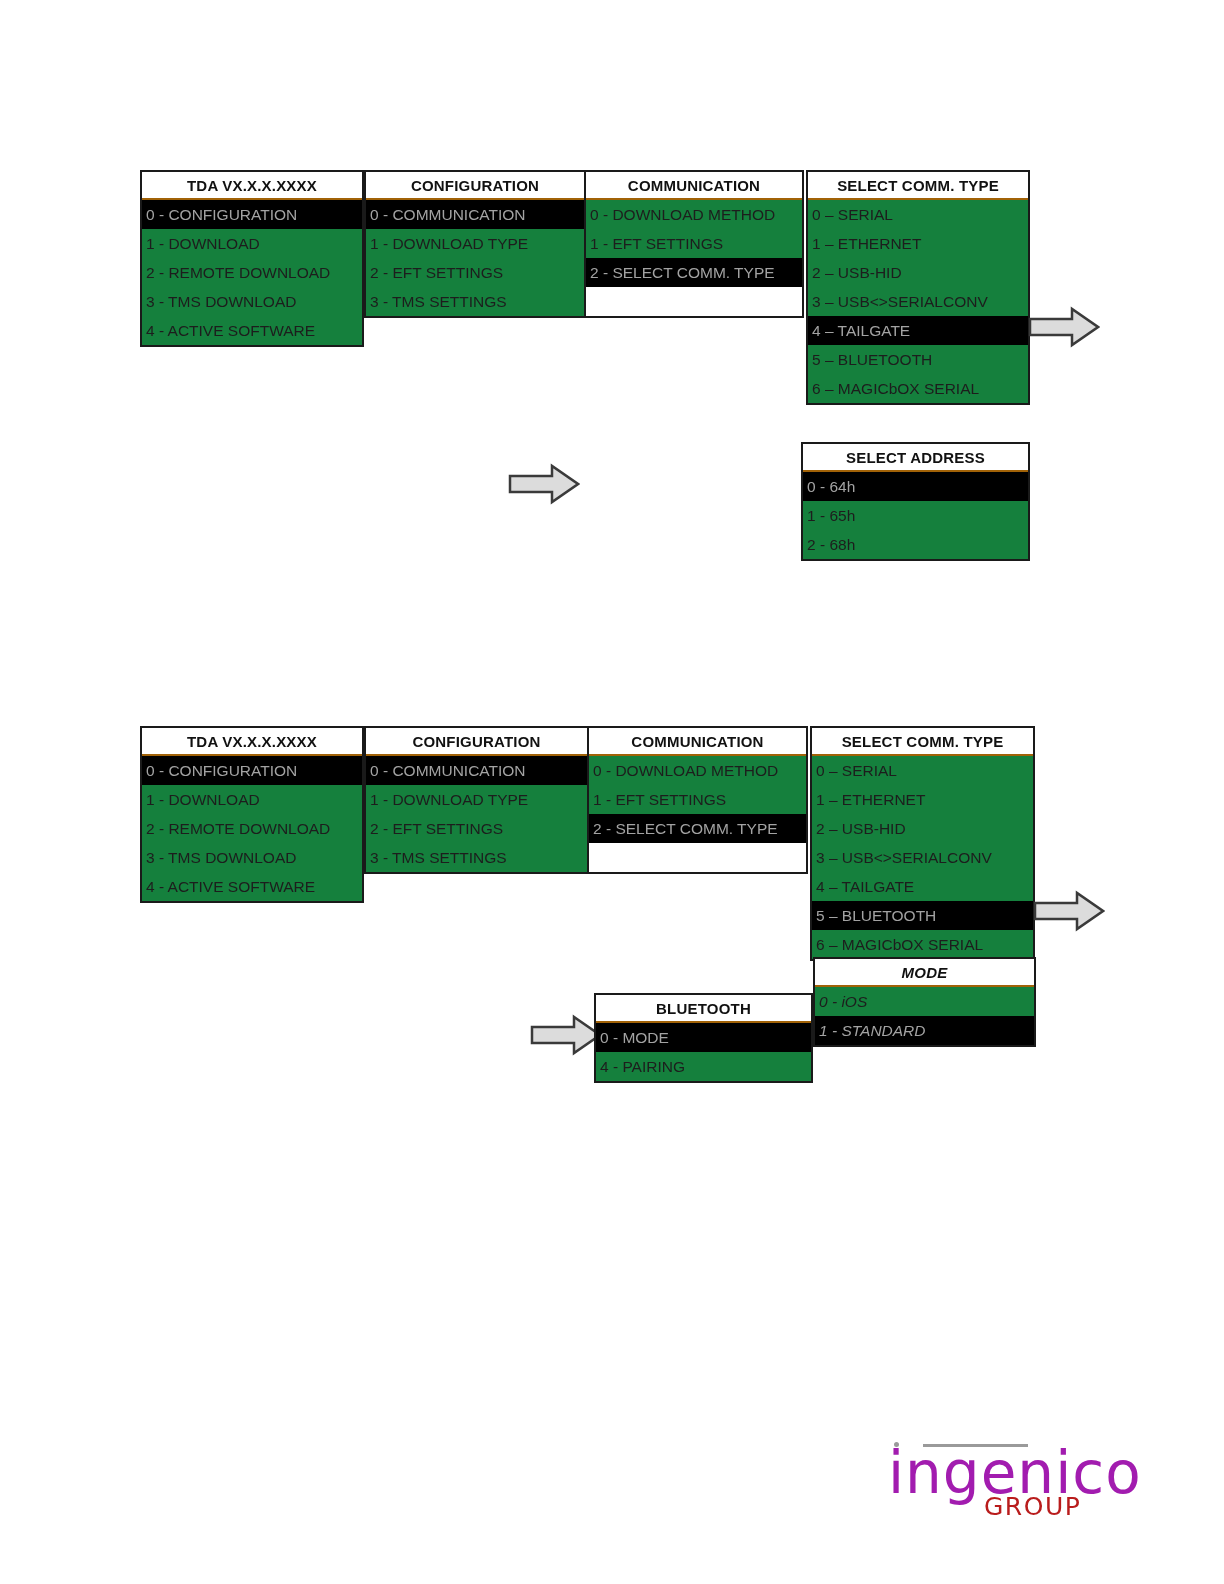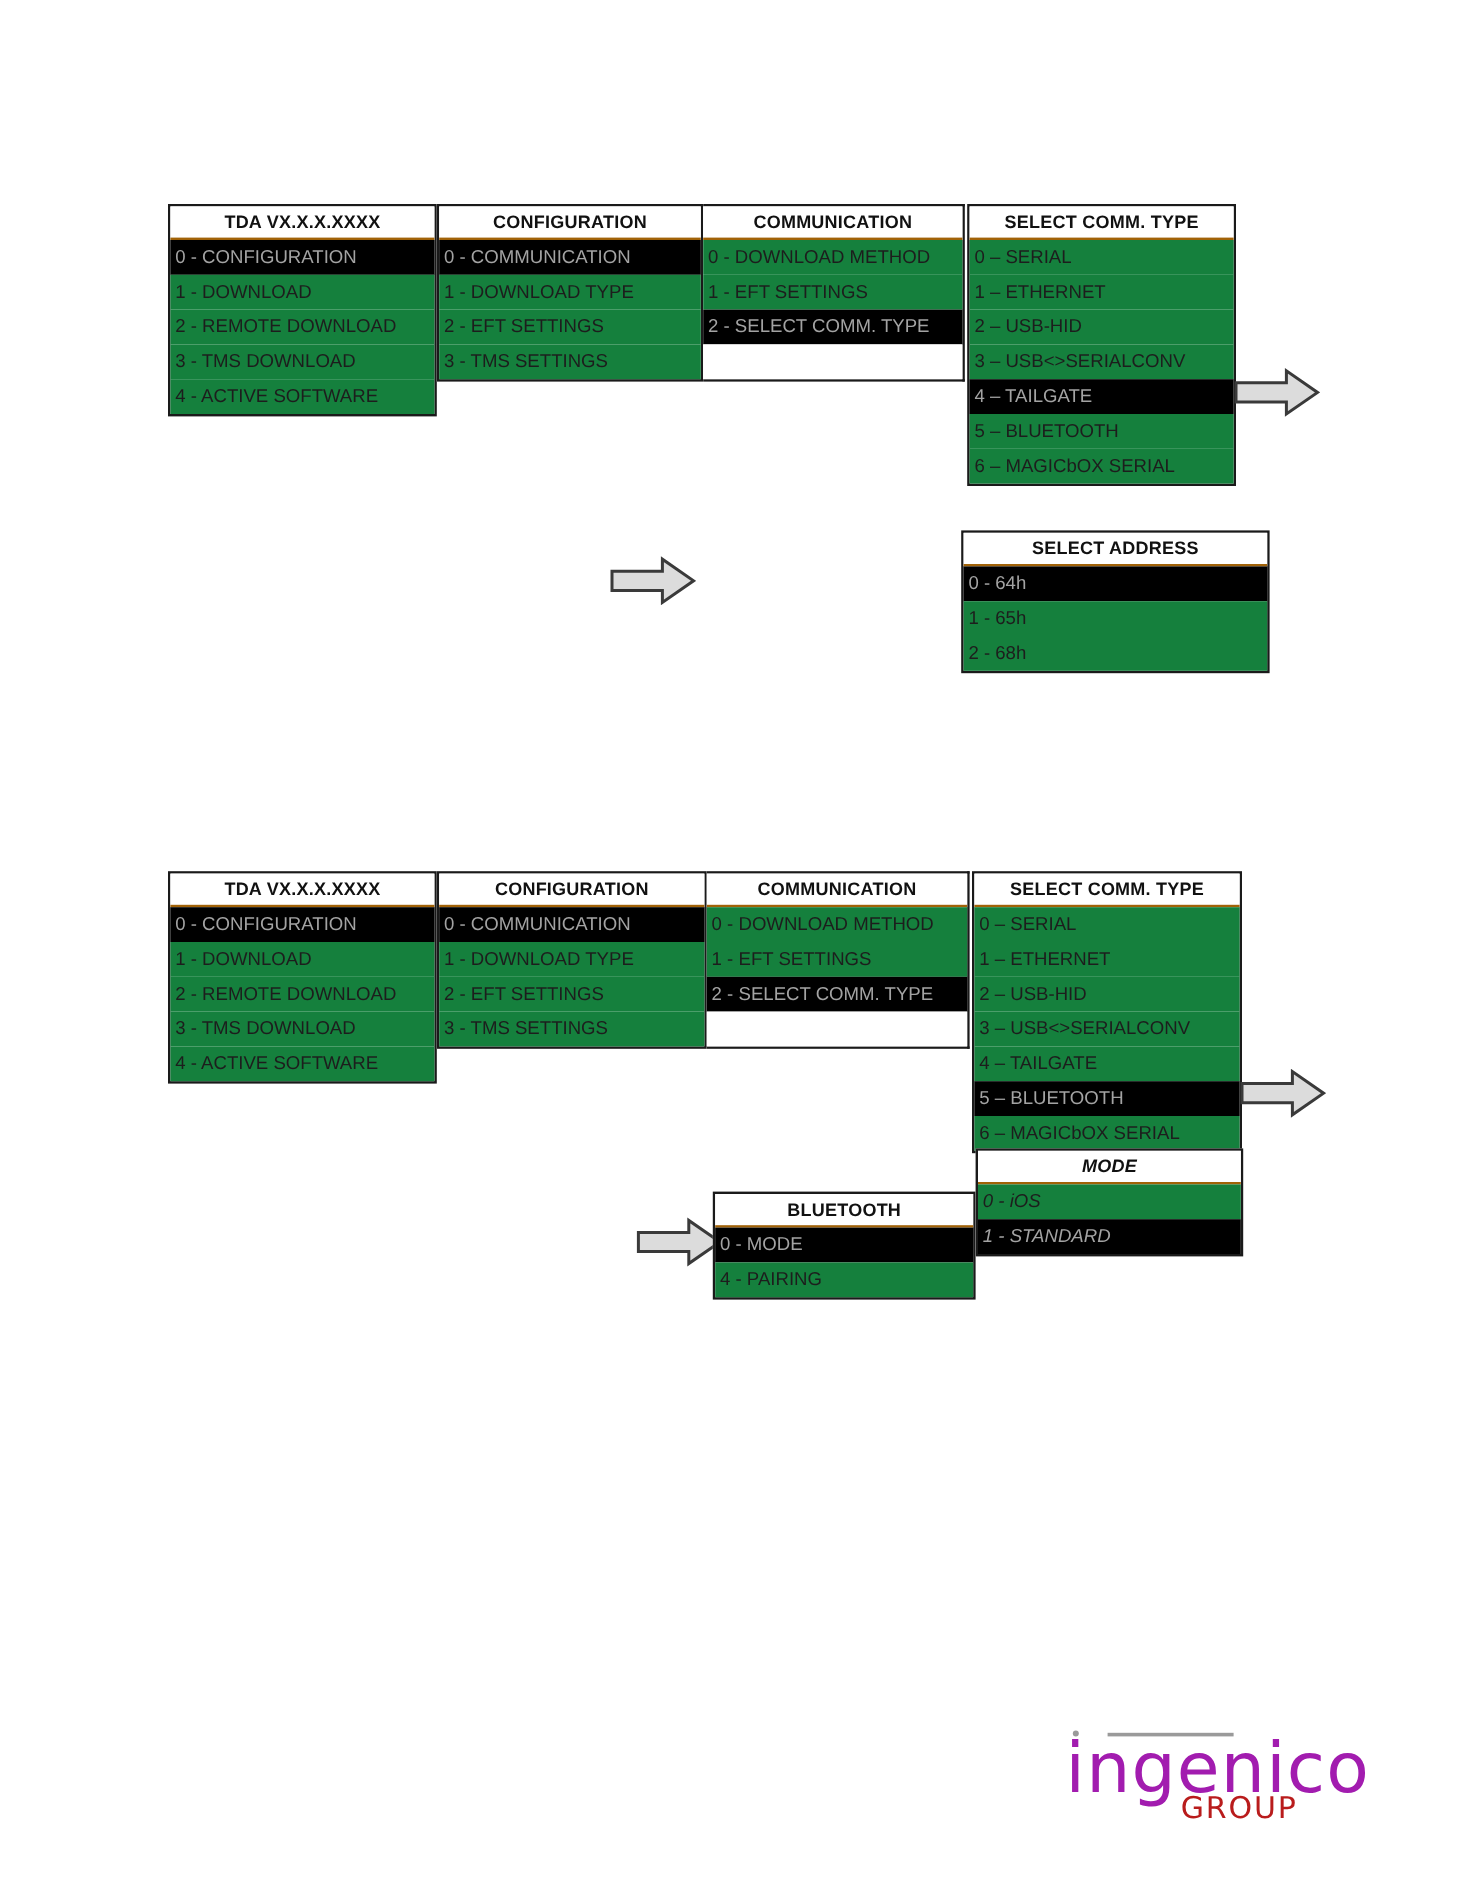--- a/index.html
+++ b/index.html
@@ -162,21 +162,21 @@
     </svg>
   </div>
 
   <div class="arrow" style="left:508px; top:463px;">
     <svg viewBox="0 0 72 42" xmlns="http://www.w3.org/2000/svg">
       <path d="M2,13 L44,13 L44,3 L70,21 L44,39 L44,29 L2,29 Z" fill="#dcdcdc" stroke="#3a3a3a" stroke-width="2.5" stroke-linejoin="miter"></path>
     </svg>
   </div>
 
 
-  <div class="panel" style="left:801px; top:442px; width:257px;">
+  <div class="panel" style="left:801px; top:442px; width:229px;">
     <div class="hdr">SELECT ADDRESS</div>
     <div class="row sel">0 - 64h</div>
     <div class="row">1 - 65h</div>
     <div class="row">2 - 68h</div>
   </div>
 
   <div class="panel" style="left:140px; top:726px; width:224px;">
     <div class="hdr">TDA VX.X.X.XXXX</div>
     <div class="row sel">0 - CONFIGURATION</div>
     <div class="row">1 - DOWNLOAD</div>

